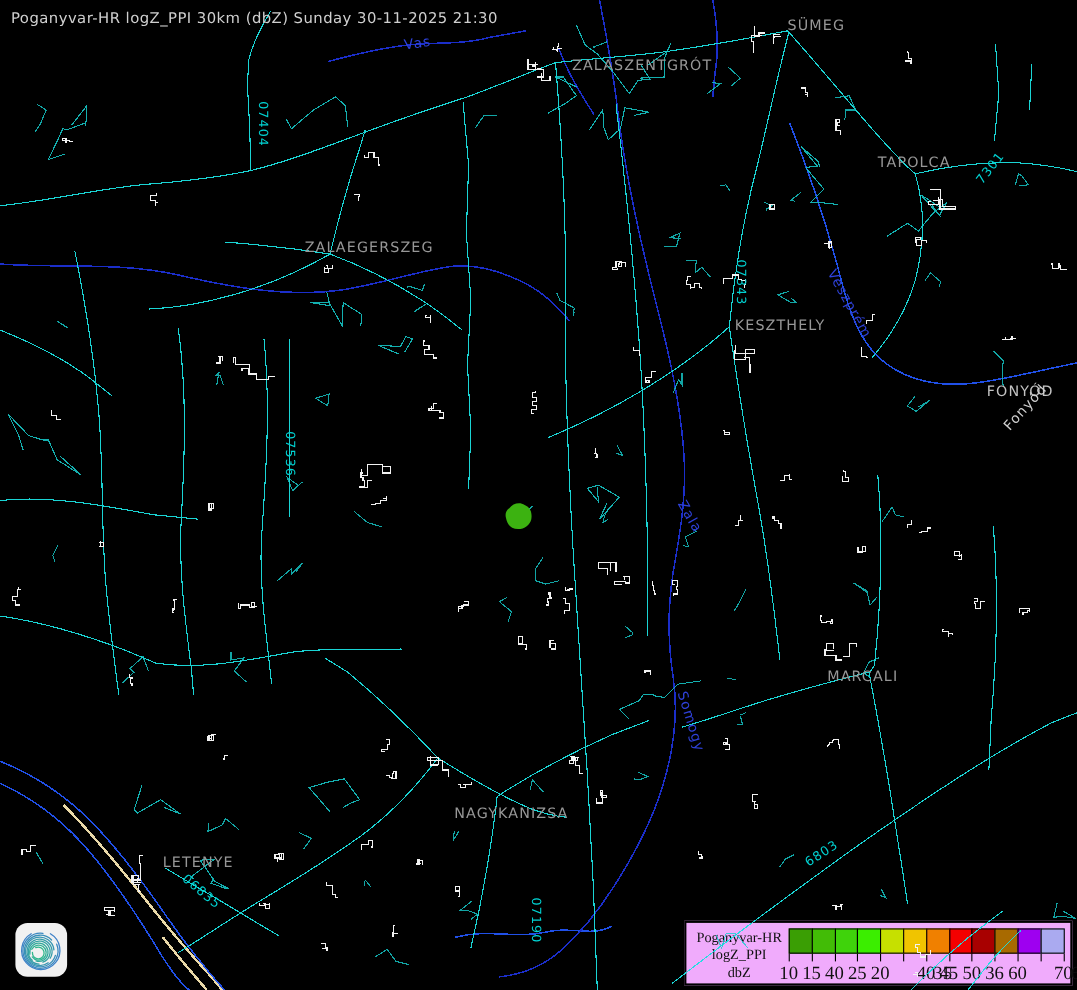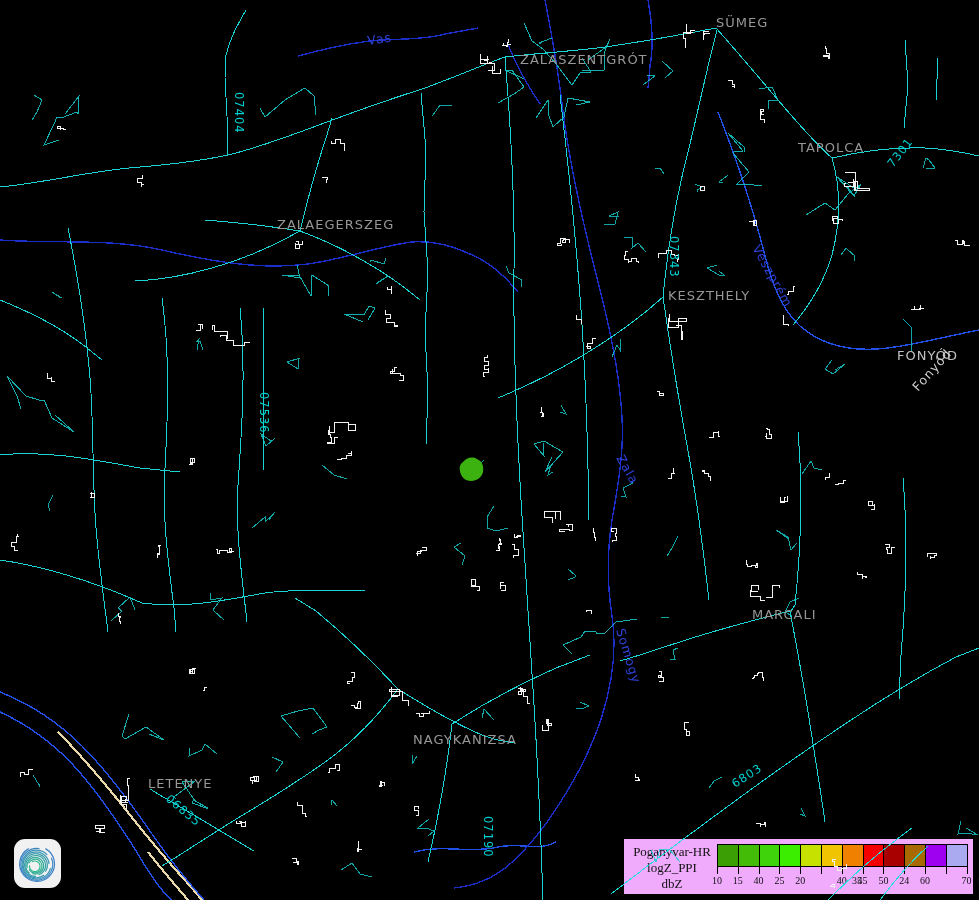--- a/index.html
+++ b/index.html
@@ -7,29 +7,30 @@
          font-family:"DejaVu Sans",sans-serif;}
   #radar-title{position:absolute;left:10px;top:9px;z-index:5;color:#cfcfcf;
                font-size:13.5px;letter-spacing:.4px;white-space:pre;}
   #map-svg{position:absolute;left:0;top:0;z-index:3;pointer-events:none;}
   #legend{position:absolute;left:622px;top:837px;width:353px;height:59px;z-index:2;
           border:2px solid #000;box-sizing:border-box;}
   .legend-title{position:absolute;left:2px;top:5px;width:92px;text-align:center;
                 color:#111;font-size:13px;line-height:16px;}
   .lg-box{position:absolute;box-sizing:border-box;border:1px solid #000;height:23px;top:5px;}
   .lg-tick{position:absolute;width:1px;height:7px;top:28px;background:#000;}
-  .lg-num{position:absolute;top:36px;transform:translateX(-50%);color:#111;font-size:10px;}
+  .lg-num{position:absolute;top:36px;transform:translateX(-50%);color:#111;font-size:17px;}
   #logo{position:absolute;left:14px;top:839px;width:47px;height:49px;background:#f1f1f1;
         border-radius:11px;z-index:6;display:flex;align-items:center;justify-content:center;}
   text{font-family:"DejaVu Sans",sans-serif;}
 </style>
 </head>
 <body>
 
 <div id="stage">
+  <div id="radar-title">Poganyvar-HR logZ_PPI 30km (dbZ) Sunday 30-11-2025 21:30</div>
   <div id="legend" style="background: #f0abfc; font-family: Liberation Serif, serif;">
       <div class="legend-title">
         <div>Poganyvar-HR</div>
         <div>logZ_PPI</div>
         <div>dbZ</div>
       </div>
       <div class="lg-box" style="left: 93px; width: 21.8px; background: rgb(58, 158, 4);"></div>
       <div class="lg-box" style="left: 113.8px; width: 21.8px; background: rgb(66, 188, 6);"></div>
       <div class="lg-box" style="left: 134.6px; width: 21.8px; background: rgb(63, 211, 11);"></div>
       <div class="lg-box" style="left: 155.4px; width: 21.8px; background: rgb(59, 238, 0);"></div>
@@ -53,21 +54,21 @@
       <div class="lg-num" style="left: 176.2px;">20</div>
       <div class="lg-tick" style="left: 197px;"></div>
       <div class="lg-num" style="left: 197px; margin-left: 36px;">35</div>
       <div class="lg-tick" style="left: 217.8px;"></div>
       <div class="lg-num" style="left: 217.8px;">40</div>
       <div class="lg-tick" style="left: 238.6px;"></div>
       <div class="lg-num" style="left: 238.6px;">45</div>
       <div class="lg-tick" style="left: 259.4px;"></div>
       <div class="lg-num" style="left: 259.4px;">50</div>
       <div class="lg-tick" style="left: 280.2px;"></div>
-      <div class="lg-num" style="left: 280.2px;">24</div>
+      <div class="lg-num" style="left: 280.2px;">36</div>
       <div class="lg-tick" style="left: 301px;"></div>
       <div class="lg-num" style="left: 301px;">60</div>
       <div class="lg-tick" style="left: 321.8px;"></div>
       <div class="lg-num" style="left: 321.8px; margin-left: 36px;">65</div>
       <div class="lg-tick" style="left: 342.6px;"></div>
       <div class="lg-num" style="left: 342.6px;">70</div>
     </div>
   <svg id="map-svg" width="979" height="900" viewBox="0 0 979 900">
       <g fill="none" stroke="#ead9a8" stroke-width="2.2" opacity="1" shape-rendering="crispEdges">
         <path d="M58,732 C80,754 102,780 126,810 C148,838 170,864 192,888 L202,900"></path>

